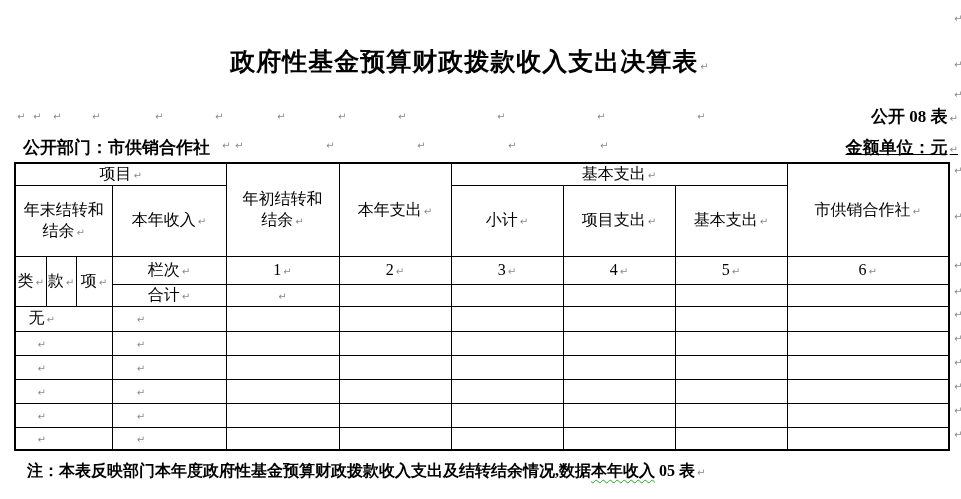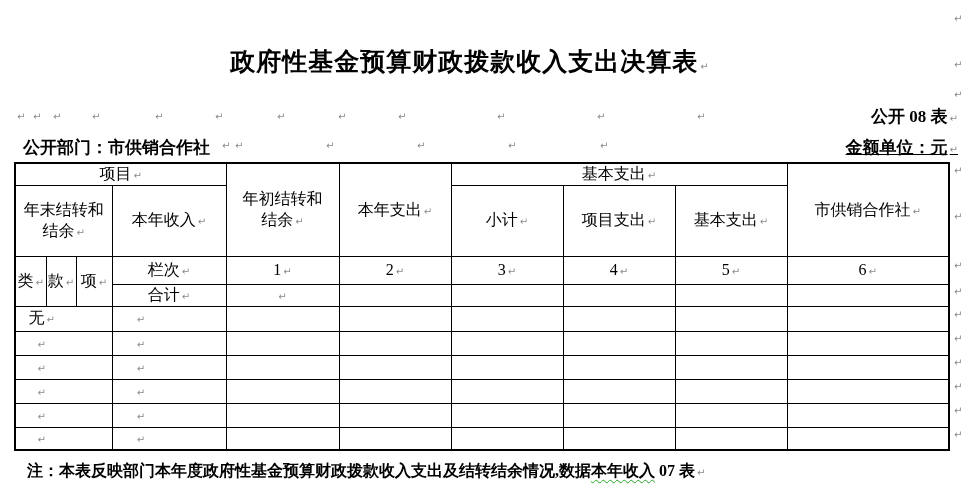--- a/index.html
+++ b/index.html
@@ -211,14 +211,14 @@
 <span class="abs pm edge-pm" style="top:261px">↵</span>
 <span class="abs pm edge-pm" style="top:287px">↵</span>
 <span class="abs pm edge-pm" style="top:310px">↵</span>
 <span class="abs pm edge-pm" style="top:334px">↵</span>
 <span class="abs pm edge-pm" style="top:358px">↵</span>
 <span class="abs pm edge-pm" style="top:382px">↵</span>
 <span class="abs pm edge-pm" style="top:406px">↵</span>
 <span class="abs pm edge-pm" style="top:430px">↵</span>
 
 <div class="abs note-line">
-  <span>注：本表反映部门本年度政府性基金预算财政拨款收入支出及结转结余情况,数据</span><span class="wavy">本年收入</span><span> 07 表</span><span class="pm inline">↵</span>
+  <span>注：本表反映部门本年度政府性基金预算财政拨款收入支出及结转结余情况,数据</span><span class="wavy">本年收入</span><span> 05 表</span><span class="pm inline">↵</span>
 </div>
 
 </body></html>

